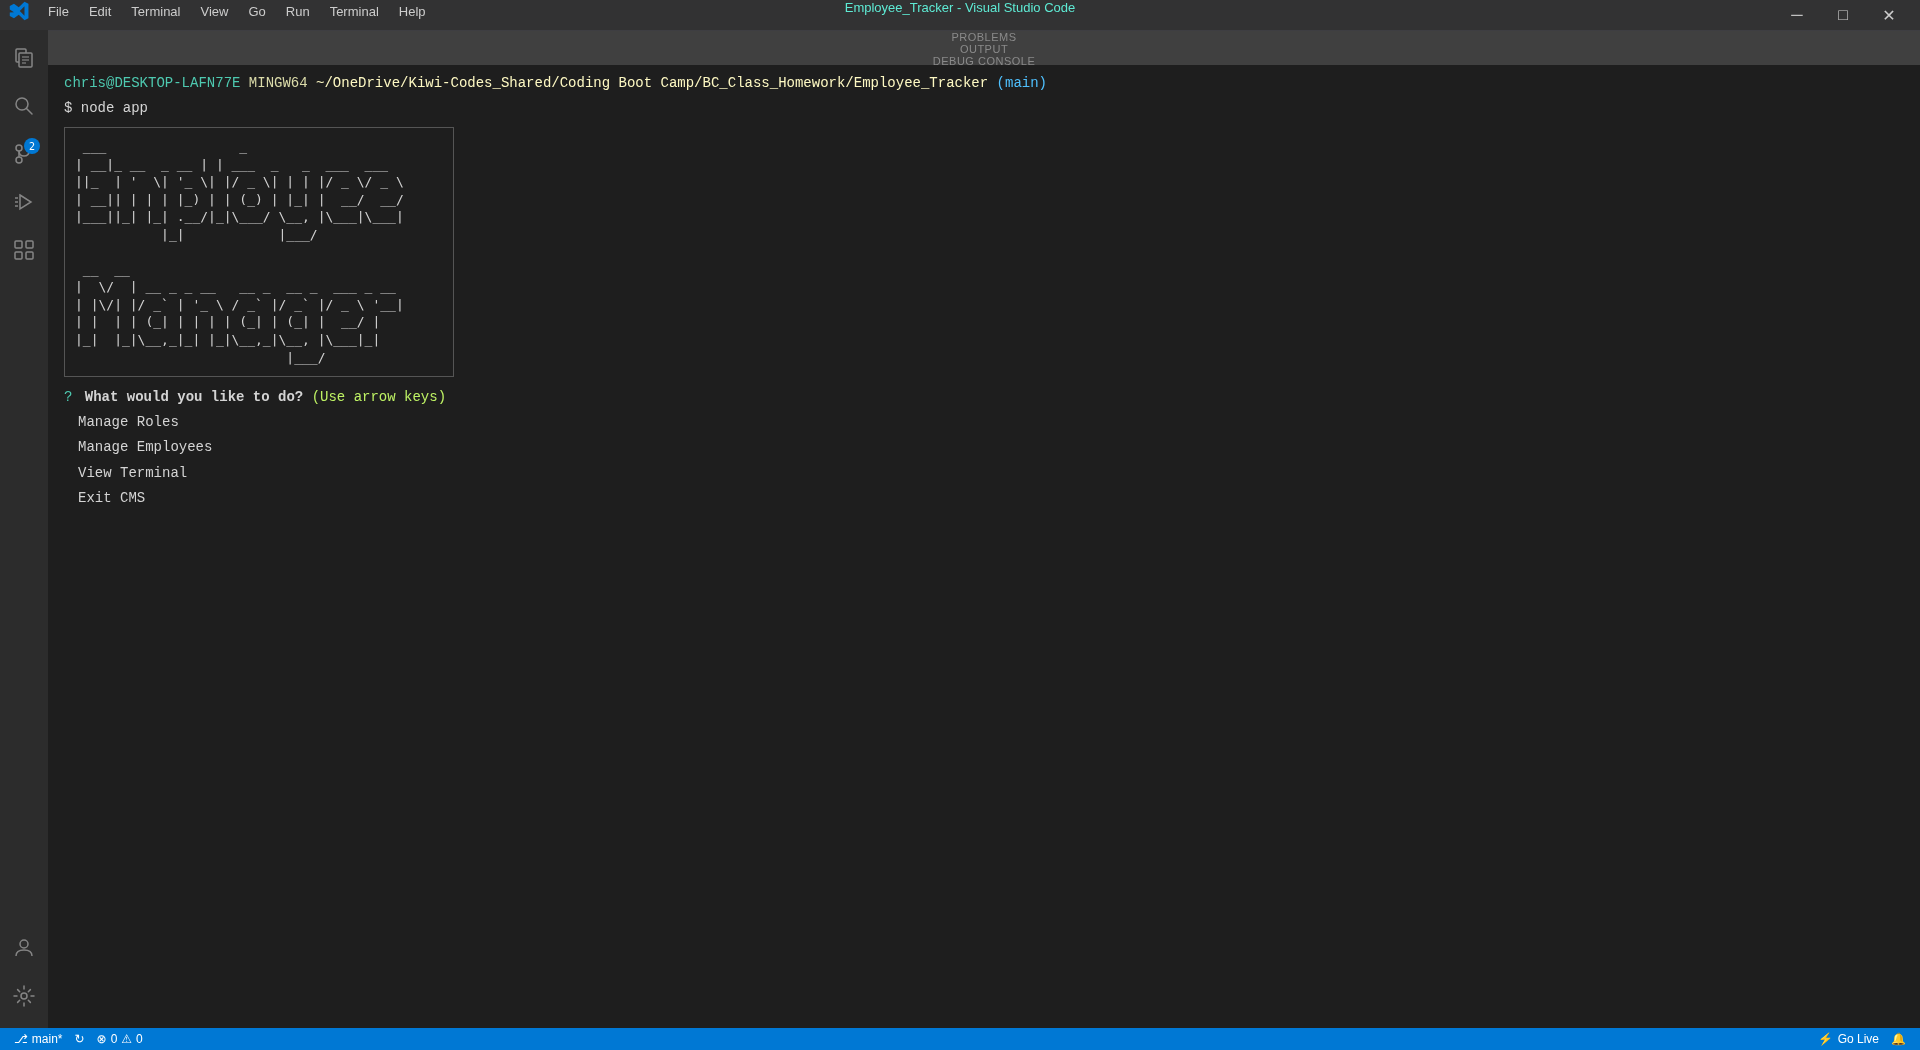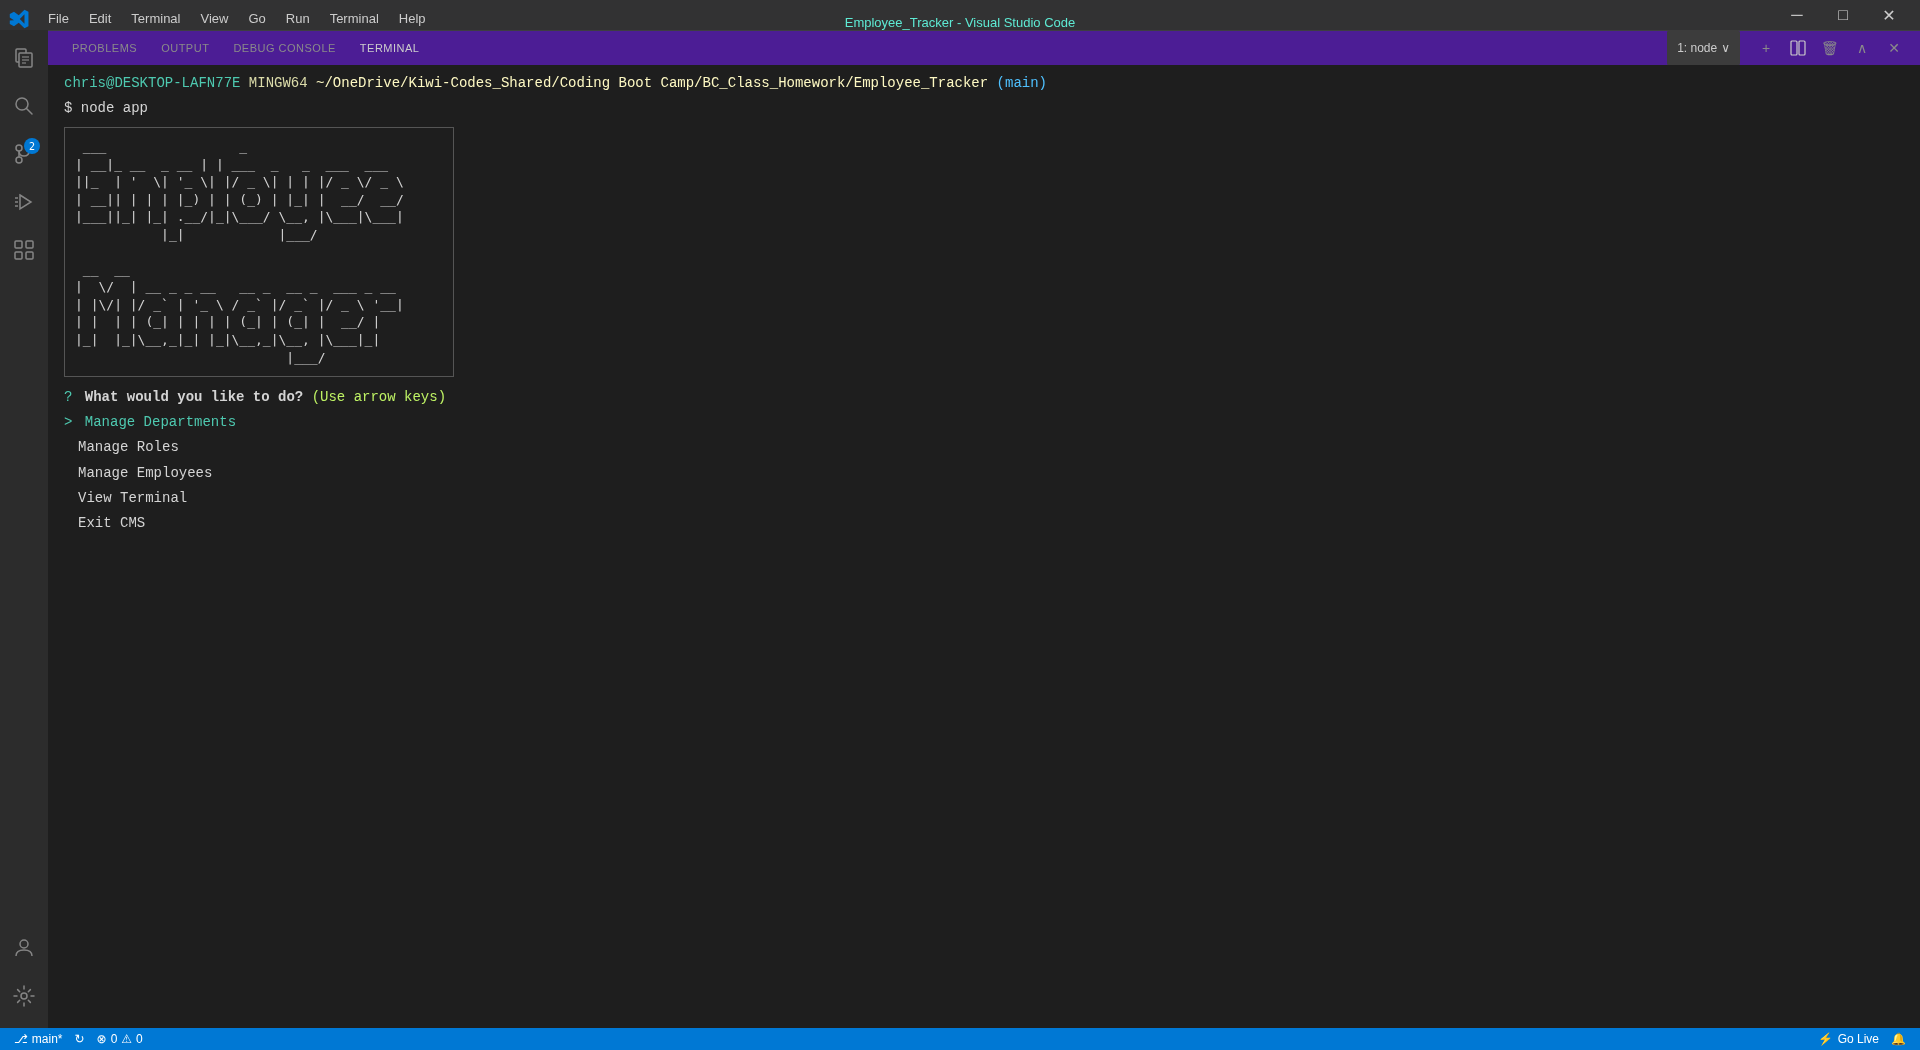--- a/index.html
+++ b/index.html
@@ -11,21 +11,21 @@
       overflow: hidden;
       display: flex;
       flex-direction: column;
     }
 
     
     .title-bar {
       height: 30px;
       background: #323233;
       display: flex;
-      align-items: flex-end;
+      align-items: flex-start;
       padding: 0 8px;
       flex-shrink: 0;
     }
     .title-bar-logo {
       width: 22px;
       height: 22px;
       margin-right: 8px;
     }
     .title-bar-menu {
       display: flex;
@@ -118,26 +118,27 @@
     .editor-area {
       flex: 1;
       display: flex;
       flex-direction: column;
       overflow: hidden;
     }
 
     
     .panel-tabs {
       height: 35px;
-      background: #4c1d95;
+      background: #404040;
       display: flex;
       align-items: center;
       padding: 0 12px;
       border-top: 1px solid #3e3e42;
       flex-shrink: 0;
+      flex-direction: column;
     }
     .panel-tab {
       color: #8a8a8a;
       font-size: 11px;
       font-weight: 500;
       padding: 0 12px;
       height: 35px;
       display: flex;
       align-items: center;
       cursor: pointer;
@@ -399,24 +400,20 @@
 |_|  |_|\__,_|_| |_|\__,_|\__, |\___|_|   
                            |___/           </pre>
       </div>
 
       <div class="menu-item">
         <span class="question-mark">?</span>
         <span class="bold-text">What would you like to do?</span>
         <span class="hint-text"> (Use arrow keys)</span>
       </div>
 
-      <div class="menu-item selected">
-        <span class="menu-arrow">&gt;</span>
-        <span>Manage Departments</span>
-      </div>
       <div class="menu-item">
         <span style="margin-right:14px;"></span>
         <span>Manage Roles</span>
       </div>
       <div class="menu-item">
         <span style="margin-right:14px;"></span>
         <span>Manage Employees</span>
       </div>
       <div class="menu-item">
         <span style="margin-right:14px;"></span>

